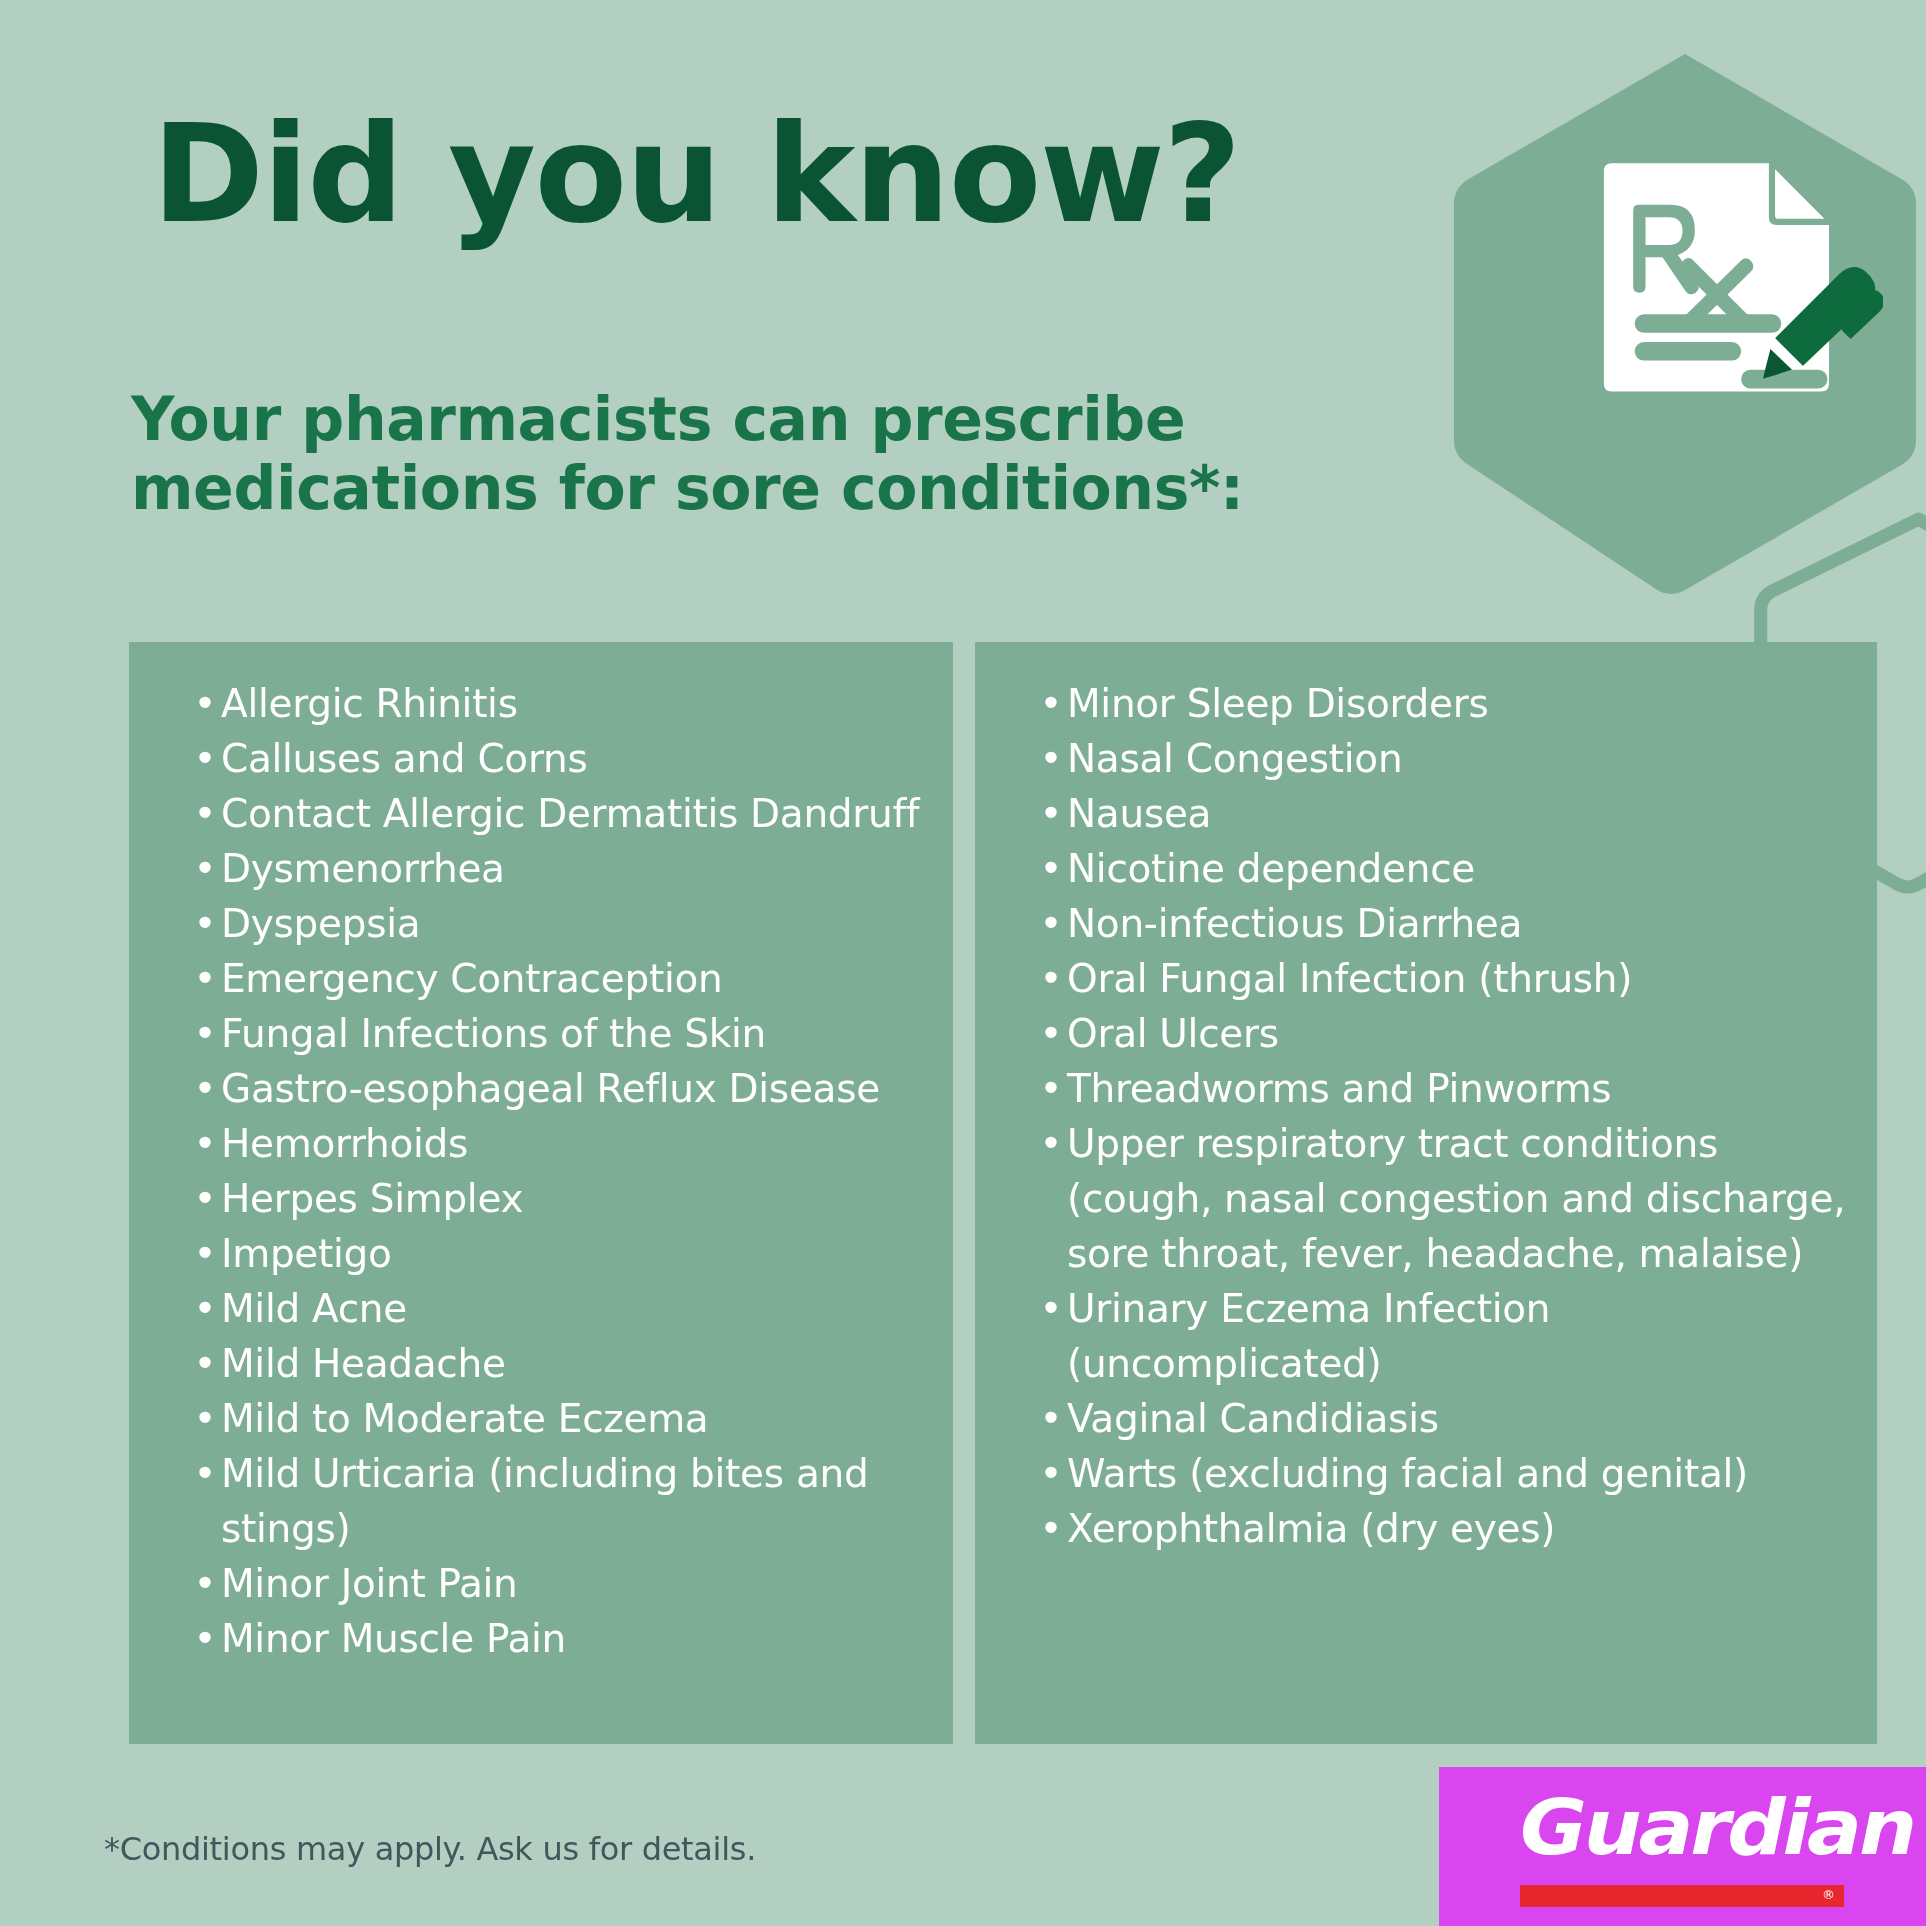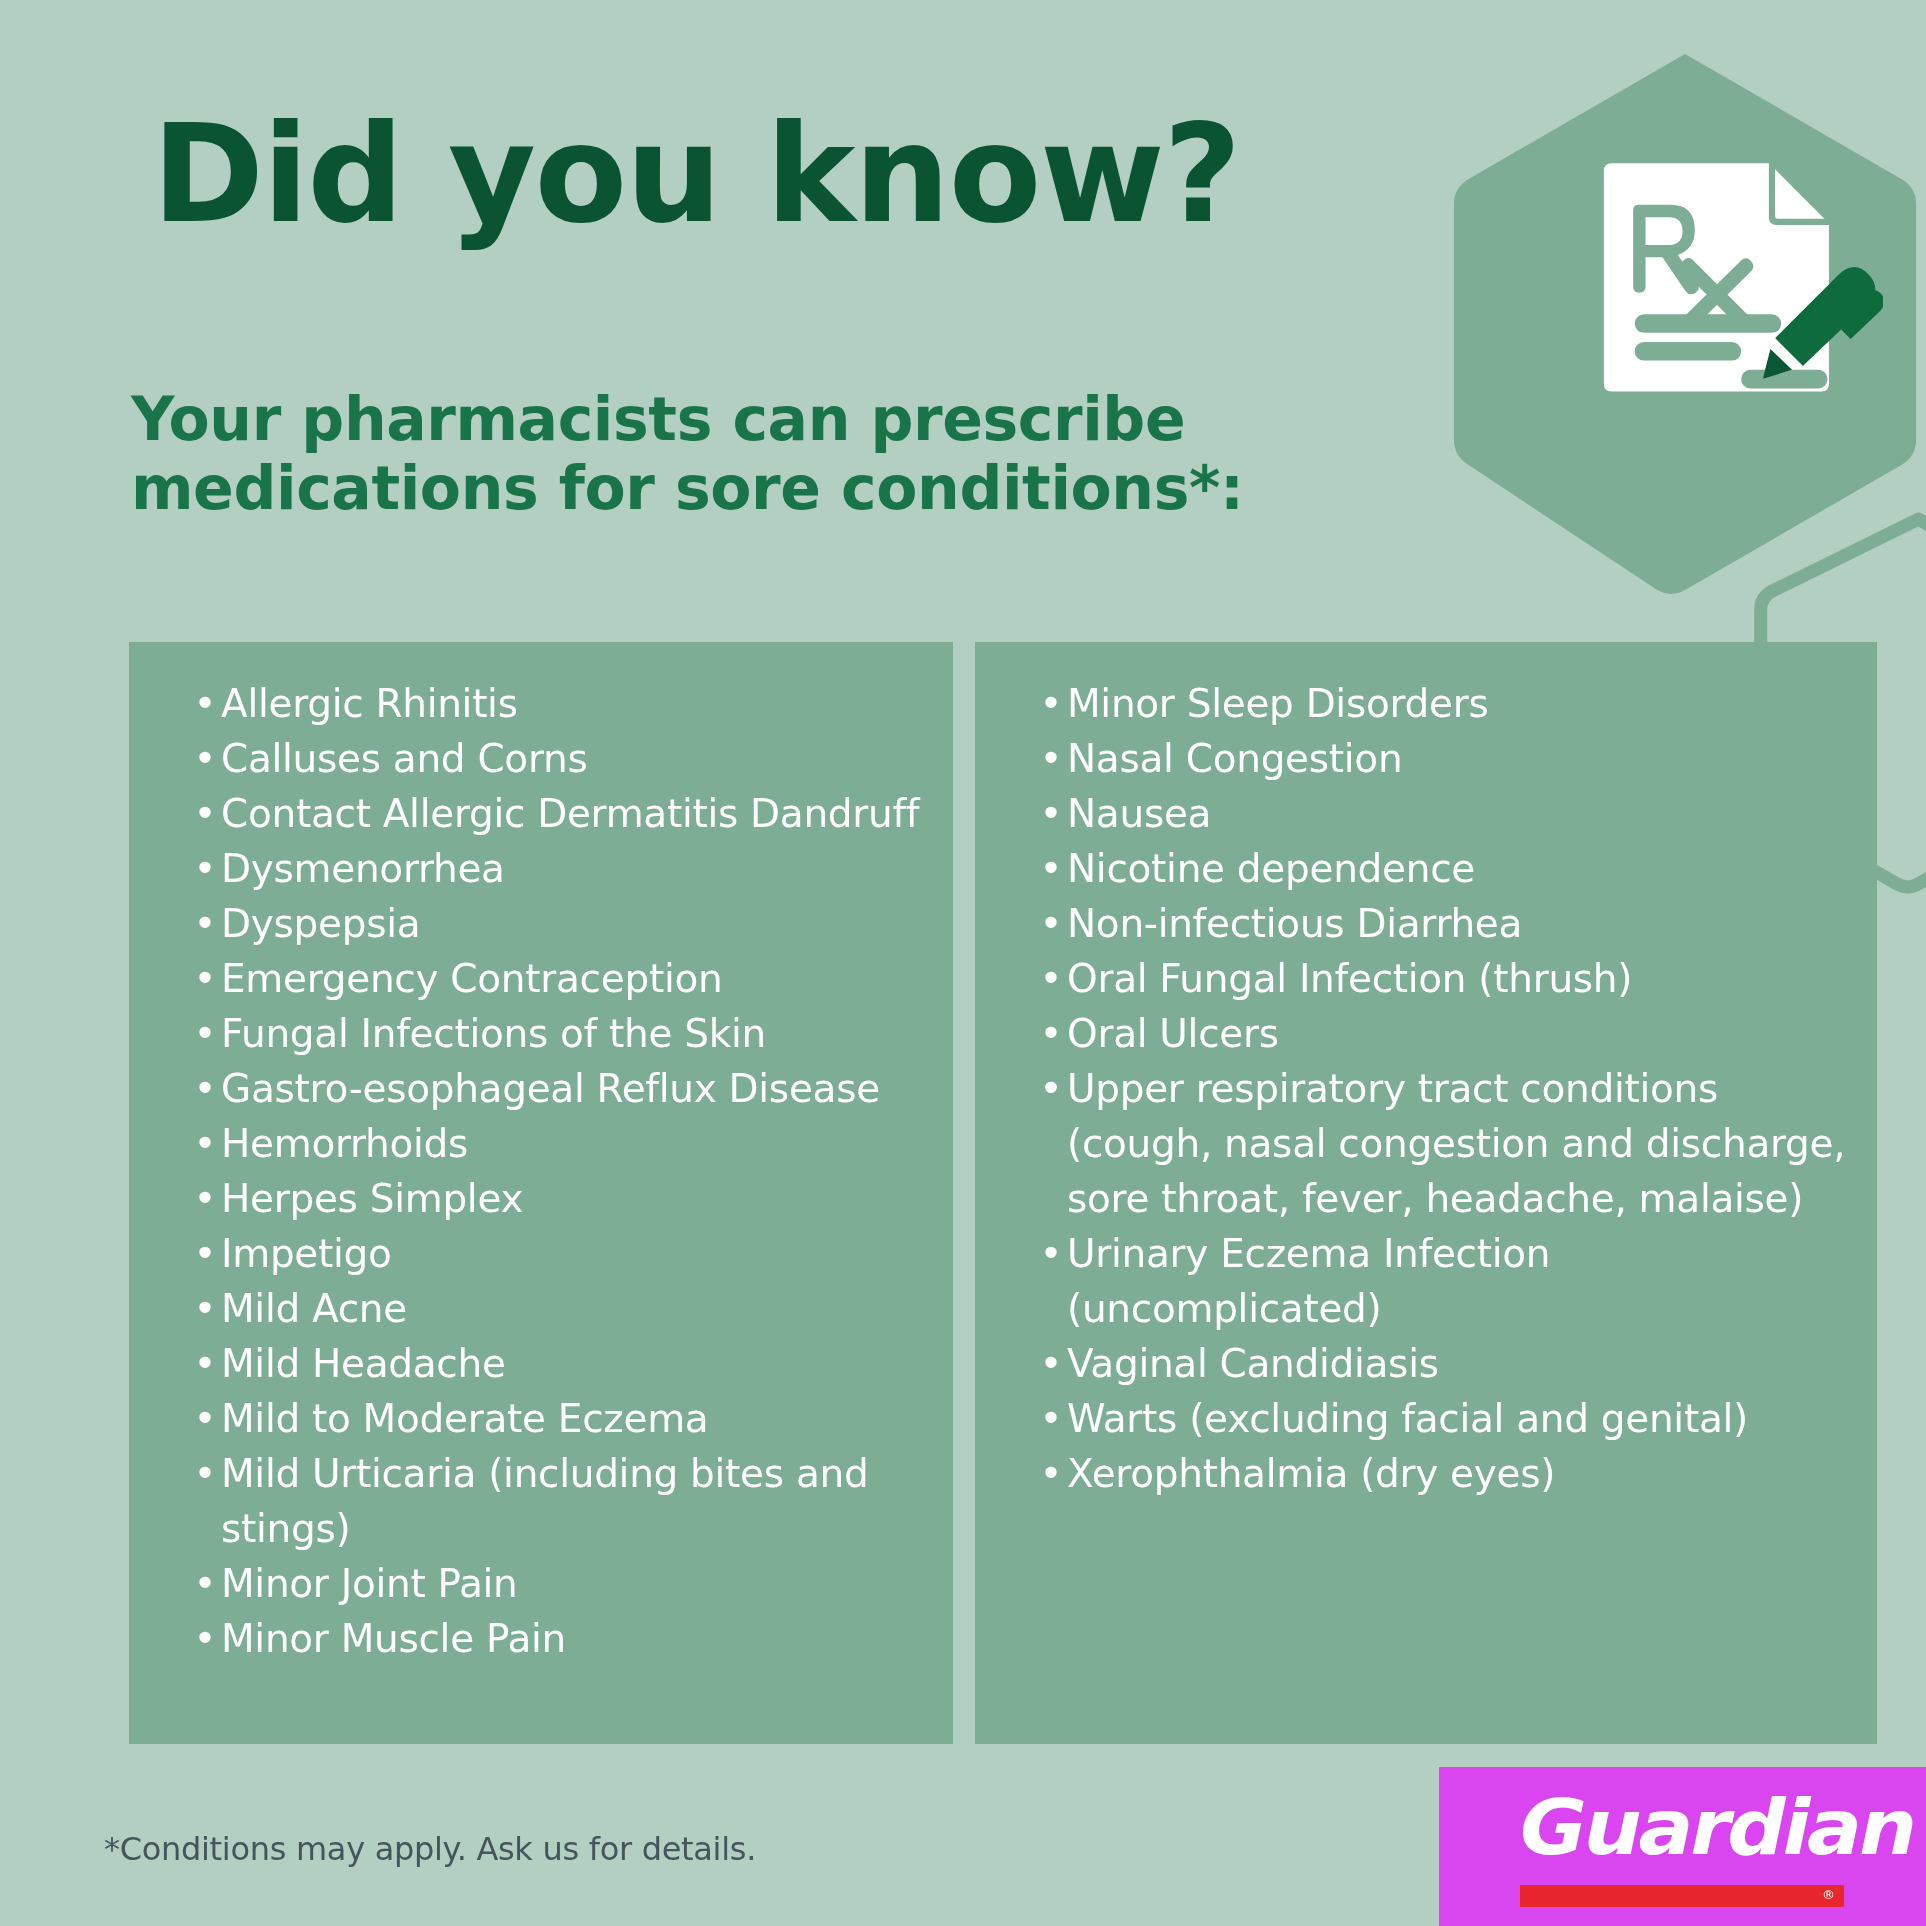--- a/index.html
+++ b/index.html
@@ -181,21 +181,21 @@
 
   <div class="list-panel" id="panel-right">
     <ul class="cond-list" id="list-right">
         <li><span class="bullet">•</span><span>Minor Sleep Disorders</span></li>
         <li><span class="bullet">•</span><span>Nasal Congestion</span></li>
         <li><span class="bullet">•</span><span>Nausea</span></li>
         <li><span class="bullet">•</span><span>Nicotine dependence</span></li>
         <li><span class="bullet">•</span><span>Non-infectious Diarrhea</span></li>
         <li><span class="bullet">•</span><span>Oral Fungal Infection (thrush)</span></li>
         <li><span class="bullet">•</span><span>Oral Ulcers</span></li>
-        <li><span class="bullet">•</span></li>
+        <li><span class="bullet">•</span><span>Threadworms and Pinworms</span></li>
         <li><span class="bullet">•</span><span>Upper respiratory tract conditions (cough, nasal congestion and discharge, sore throat, fever, headache, malaise)</span></li>
         <li><span class="bullet">•</span><span>Urinary Eczema Infection (uncomplicated)</span></li>
         <li><span class="bullet">•</span><span>Vaginal Candidiasis</span></li>
         <li><span class="bullet">•</span><span>Warts (excluding facial and genital)</span></li>
         <li><span class="bullet">•</span><span>Xerophthalmia (dry eyes)</span></li>
       </ul>
   </div>
 
   <div id="footnote">*Conditions may apply. Ask us for details.</div>
 

